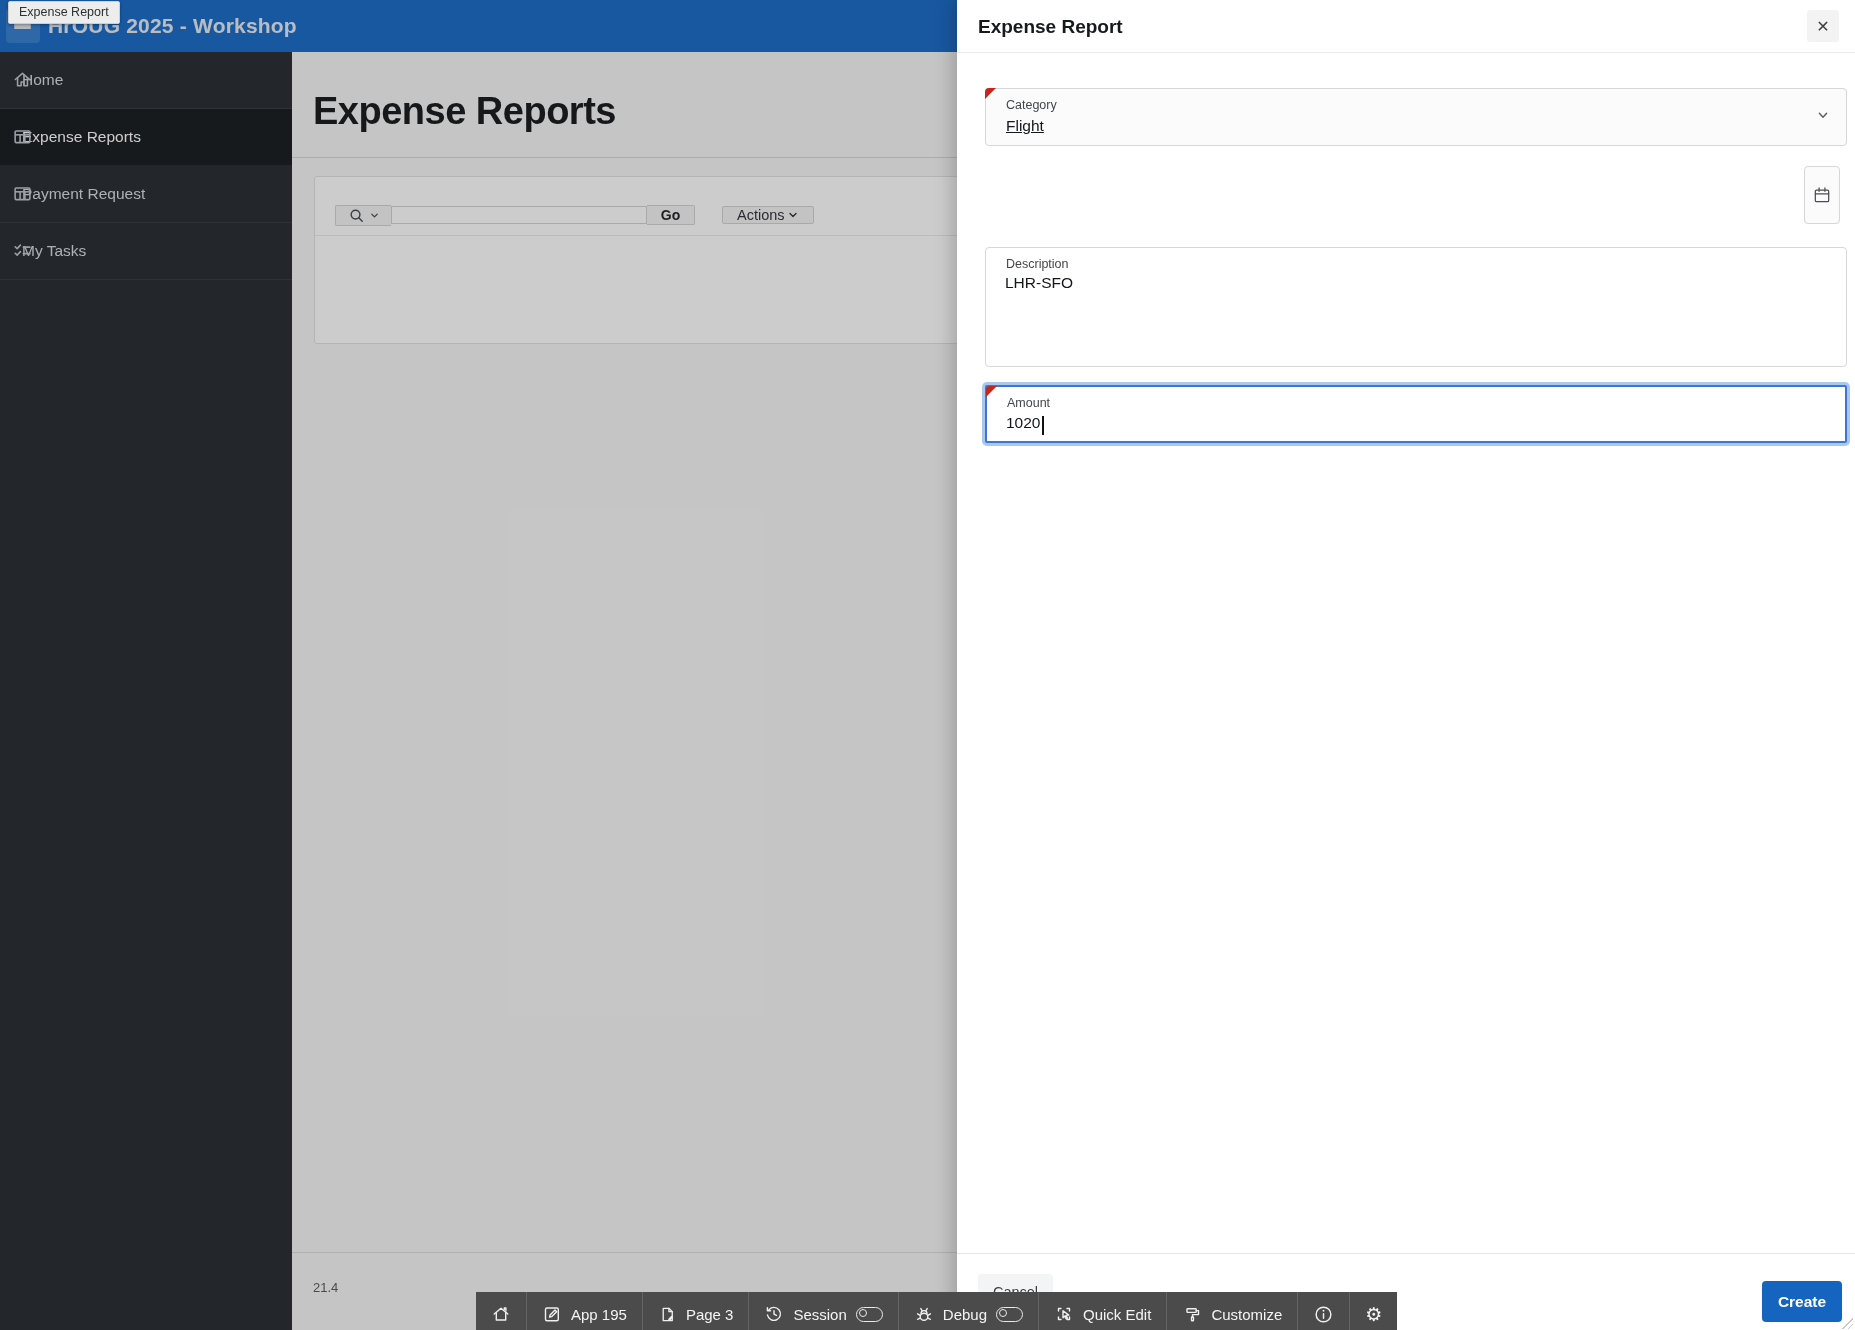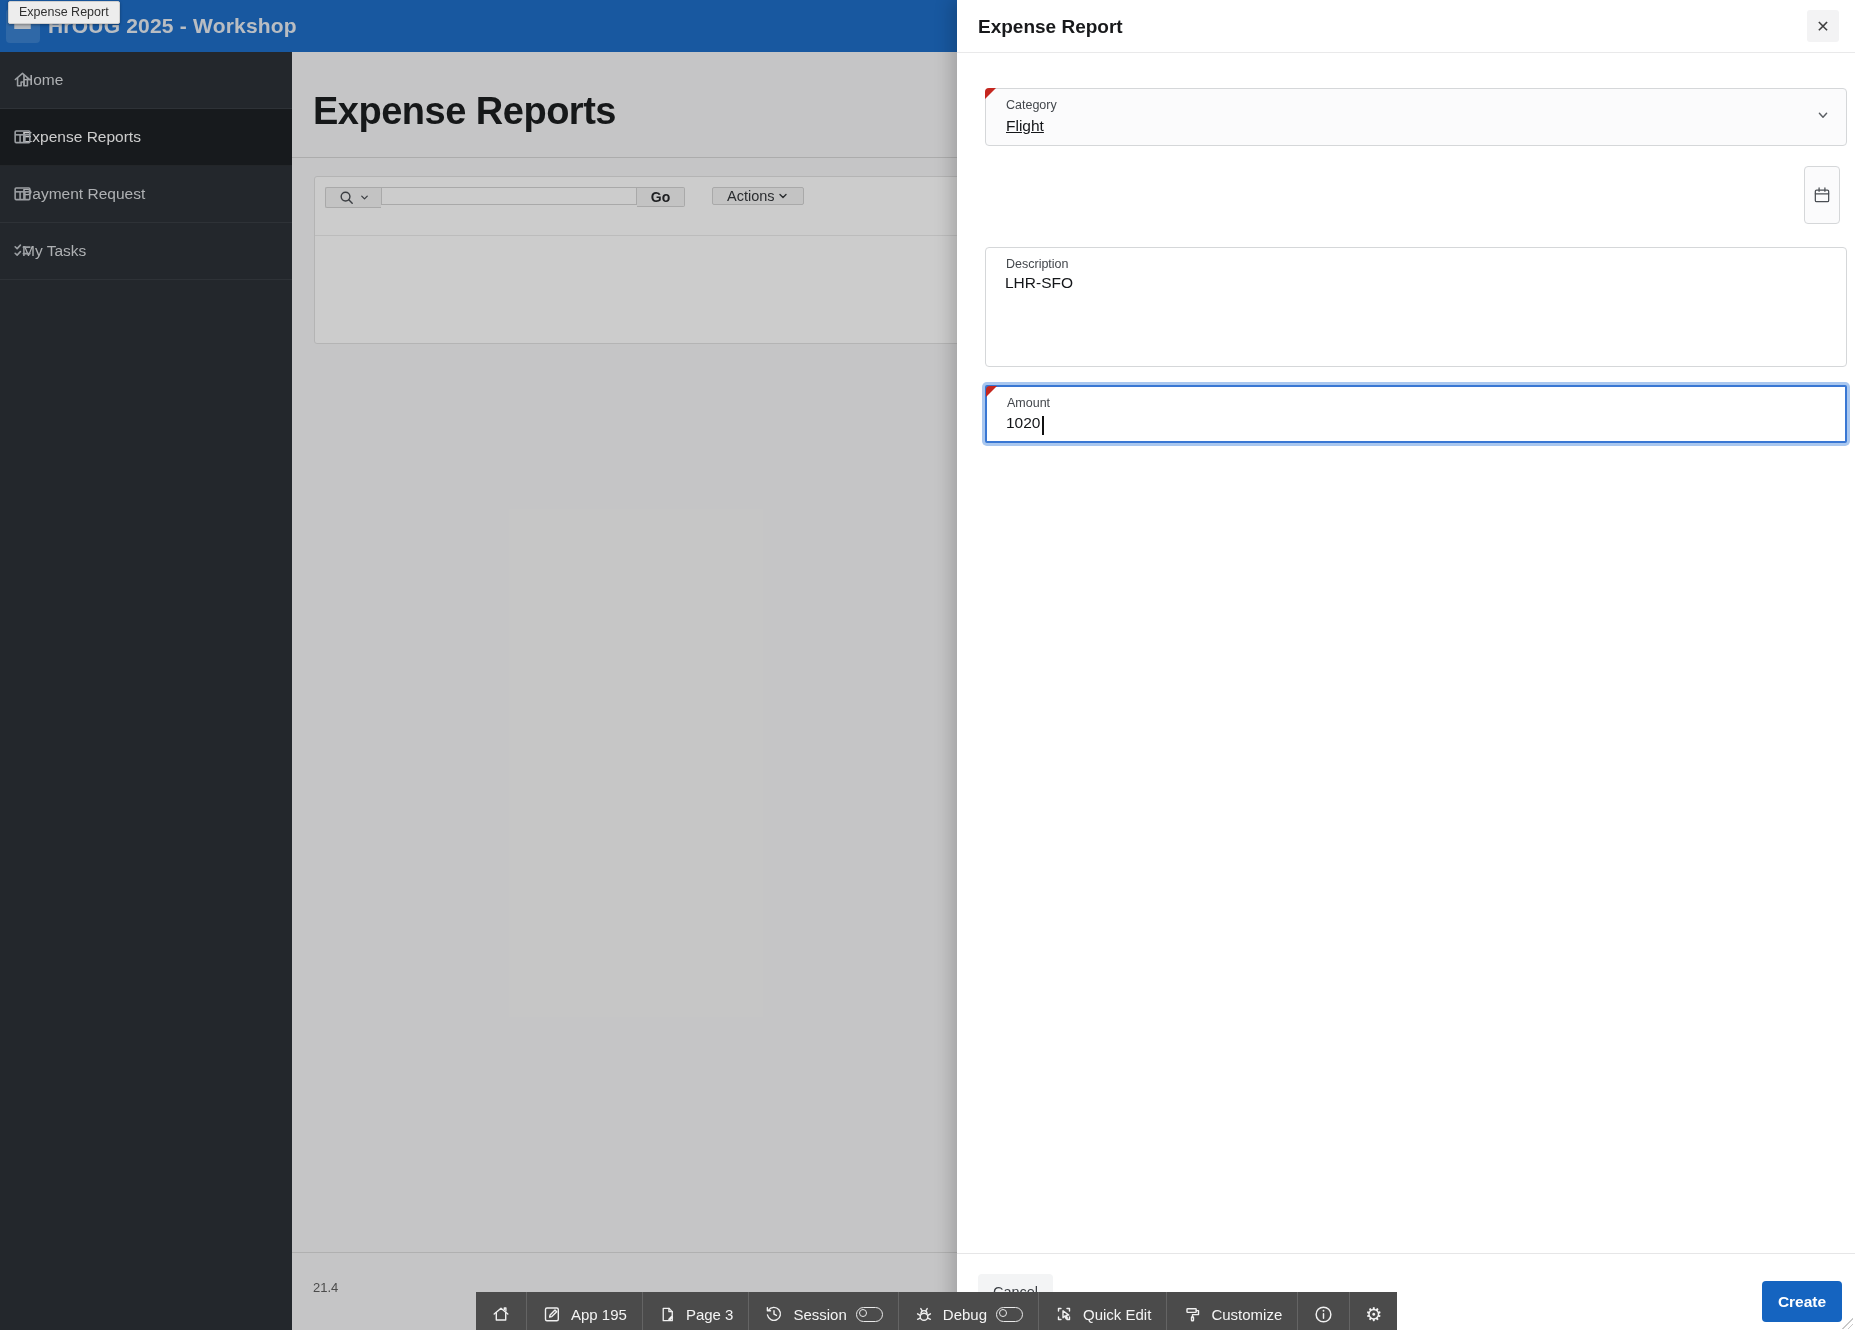--- a/index.html
+++ b/index.html
@@ -19,21 +19,21 @@
             border-bottom:1px solid rgba(255,255,255,.07);cursor:pointer;}
   .nav-item .ic{position:absolute;left:12px;top:50%;transform:translateY(-50%);width:22px;height:22px;color:#c3c8cd;}
   .nav-item .lb{margin-left:22px;}
   .nav-item.active{background:#1d2125;color:#ffffff;}
 
   
   .main{position:absolute;left:292px;top:52px;right:0;bottom:0;background:#f7f7f8;z-index:1;}
   .page-title{position:absolute;left:21px;top:38px;font-size:38px;font-weight:700;color:#1c1e20;letter-spacing:-.5px;}
   .title-divider{position:absolute;left:0;top:105px;right:0;height:1px;background:#d8d8d8;}
   .ir-region{position:absolute;left:22px;top:124px;width:680px;height:168px;background:#fff;border:1px solid #e2e2e2;border-radius:3px;}
-  .ir-toolbar{position:absolute;left:10px;top:10px;height:56px;display:flex;align-items:flex-start;}
+  .ir-toolbar{position:absolute;left:20px;top:10px;height:56px;display:flex;align-items:center;}
   .ir-search-btn{width:56px;border:1px solid #d4d4d4;border-right:none;border-radius:2px 0 0 2px;background:#f4f4f4;
                  display:flex;align-items:center;justify-content:center;gap:3px;color:#4a4e53;cursor:pointer;}
   .ir-input{width:256px;border:1px solid #d4d4d4;background:#fff;padding:0 10px;font-size:14px;color:#222;outline:none;}
   .ir-go{width:48px;border:1px solid #d4d4d4;border-left:none;border-radius:0 2px 2px 0;background:#f4f4f4;
          font-size:14px;font-weight:700;color:#26282b;cursor:pointer;}
   .ir-sep{width:1px;background:#dcdcdc;margin:0 13px;}
   .ir-actions{padding:0 14px;border:1px solid #d4d4d4;border-radius:2px;background:#f4f4f4;display:flex;align-items:center;gap:2px;
               font-size:14.5px;color:#34373b;cursor:pointer;}
   .ir-toolbar-divider{position:absolute;left:0;right:0;top:58px;height:1px;background:#ececec;}
   .main-footer-divider{position:absolute;left:0;bottom:77px;right:0;height:1px;background:#dcdcdc;}

